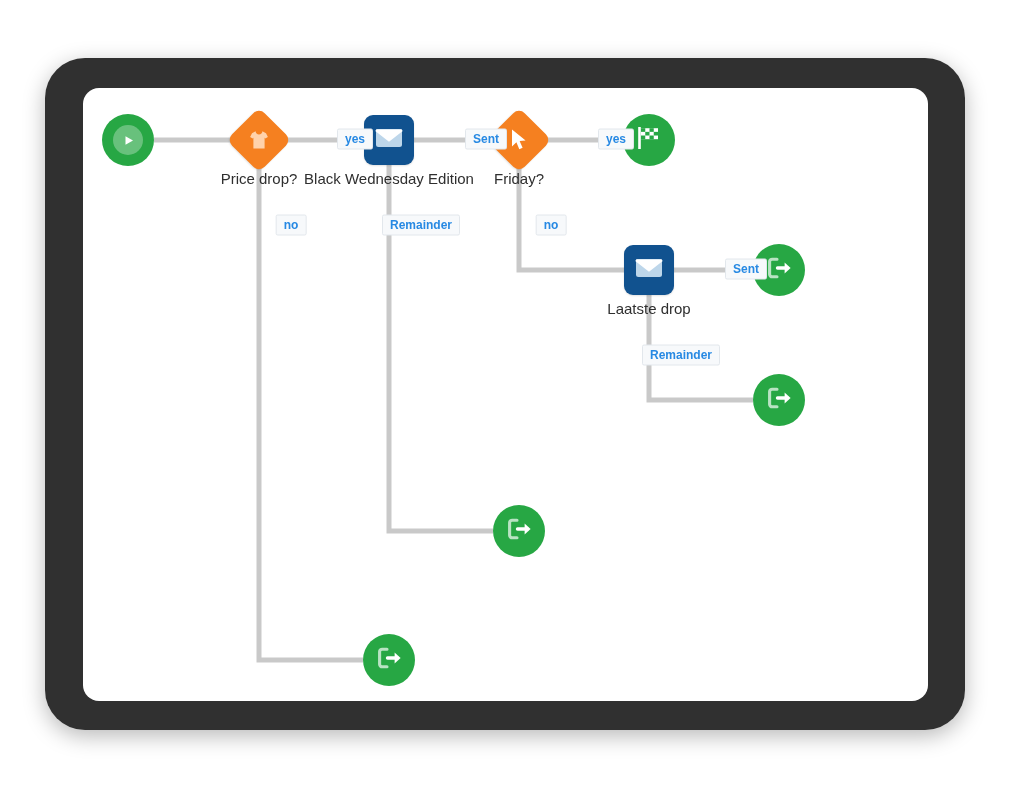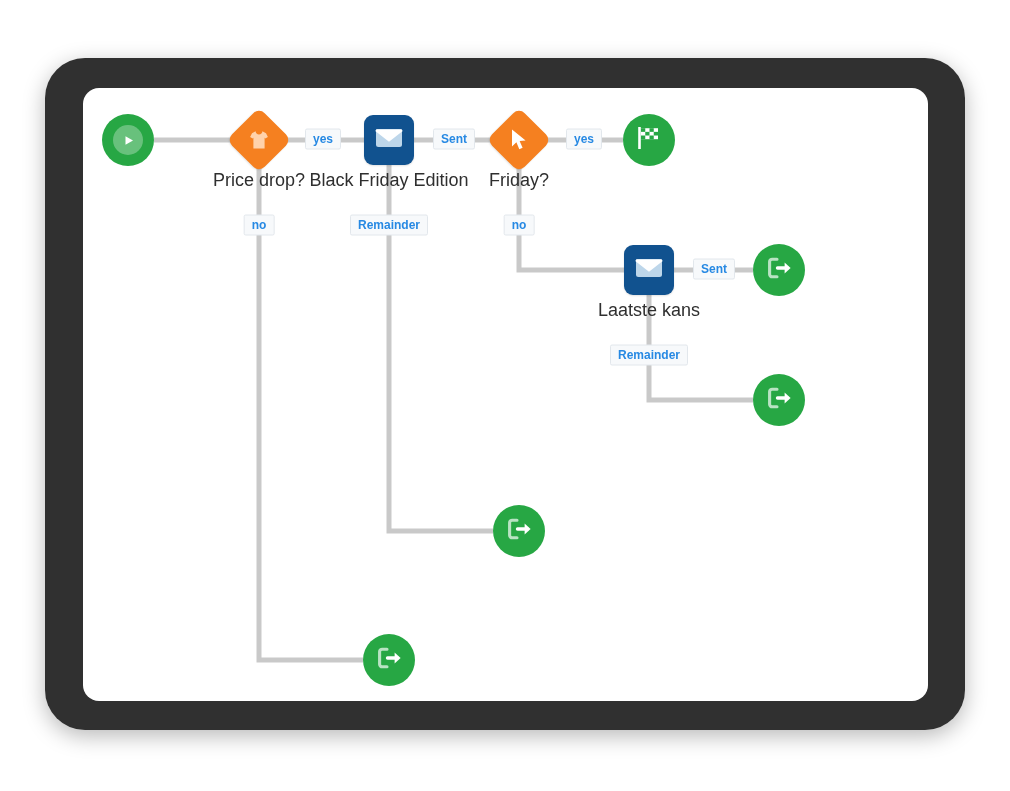--- a/index.html
+++ b/index.html
@@ -93,40 +93,41 @@
     background: #11528f;
     border-radius: 9px;
     display: flex; align-items: center; justify-content: center;
     box-shadow: 0 1px 2px rgba(0,0,0,0.12);
   }
 
   
   .caption {
     position: absolute;
     transform: translateX(-50%);
-    font-size: 18px;
+    font-size: 15px;
     color: #2f2f2f;
     white-space: nowrap;
     font-family: "Liberation Sans", sans-serif;
   }
 
   
   .chip {
     position: absolute;
     transform: translate(-50%, -50%);
     background: #f7f9fb;
     border: 1px solid #e2e7ec;
     color: #2789e3;
     font-size: 12px;
     font-weight: bold;
     padding: 3px 7px;
     border-radius: 2px;
     white-space: nowrap;
     line-height: 13px;
     font-family: "Liberation Sans", sans-serif;
+    margin-left: 32px;
   }
 </style>
 </head>
 <body>
 
 <div id="stage">
 
   <div id="bezel"></div>
 
   <div id="screen">
@@ -178,21 +179,21 @@
       <span>
         <svg width="28" height="22" viewBox="0 0 28 22" aria-hidden="true">
           <rect x="1" y="2" width="26" height="18" rx="2.5" fill="#bdd6ea"></rect>
           <path d="M1.8 3.6 L14 13 L26.2 3.6 L26.2 2.6 L1.8 2.6 Z" fill="#ffffff"></path>
           <path d="M1 3.2 L14 13.6 L27 3.2 L27 5.2 L14 15.4 L1 5.2 Z" fill="#11528f" opacity="0.0"></path>
           <path d="M1 3.0 L14 13.2 L27 3.0" fill="none" stroke="#ffffff" stroke-width="2.4"></path>
         </svg>
       </span>
     </div>
   </div>
-  <div class="caption" style="left:389px; top:170px;">Black Friday Edition</div>
+  <div class="caption" style="left:389px; top:170px;">Black Wednesday Edition</div>
 
   <div class="node" style="left:519px; top:140px;">
     <div class="diamond-node">
       <div class="diamond-inner">
         <svg width="22" height="24" viewBox="0 0 22 24" aria-hidden="true">
           <path d="M4 1.5 L4 18.5 L8.4 14.3 L11.3 21.2 L14.6 19.8 L11.6 13.0 L17.6 12.6 Z" fill="#ffffff"></path>
         </svg>
       </div>
     </div>
   </div>
@@ -221,21 +222,21 @@
     <div class="mail-node">
       <span>
         <svg width="28" height="22" viewBox="0 0 28 22" aria-hidden="true">
           <rect x="1" y="2" width="26" height="18" rx="2.5" fill="#bdd6ea"></rect>
           <path d="M1.8 3.6 L14 13 L26.2 3.6 L26.2 2.6 L1.8 2.6 Z" fill="#ffffff"></path>
           <path d="M1 3.0 L14 13.2 L27 3.0" fill="none" stroke="#ffffff" stroke-width="2.4"></path>
         </svg>
       </span>
     </div>
   </div>
-  <div class="caption" style="left:649px; top:300px;">Laatste kans</div>
+  <div class="caption" style="left:649px; top:300px;">Laatste drop</div>
 
   <div class="node" style="left:779px; top:270px;">
     <div class="circle-node circle-exit">
       <span>
         <svg width="26" height="24" viewBox="0 0 26 24" aria-hidden="true">
           <path d="M11 3.2 H6.2 A2.6 2.6 0 0 0 3.6 5.8 V18.2 A2.6 2.6 0 0 0 6.2 20.8 H11" fill="none" stroke="#b9e3c3" stroke-width="3.1" stroke-linecap="round"></path>
           <path d="M11.5 12 H21.2" stroke="#ffffff" stroke-width="3.4" stroke-linecap="round"></path>
           <polygon points="18.6,6.4 24.6,12 18.6,17.6" fill="#ffffff"></polygon>
         </svg>
       </span>

